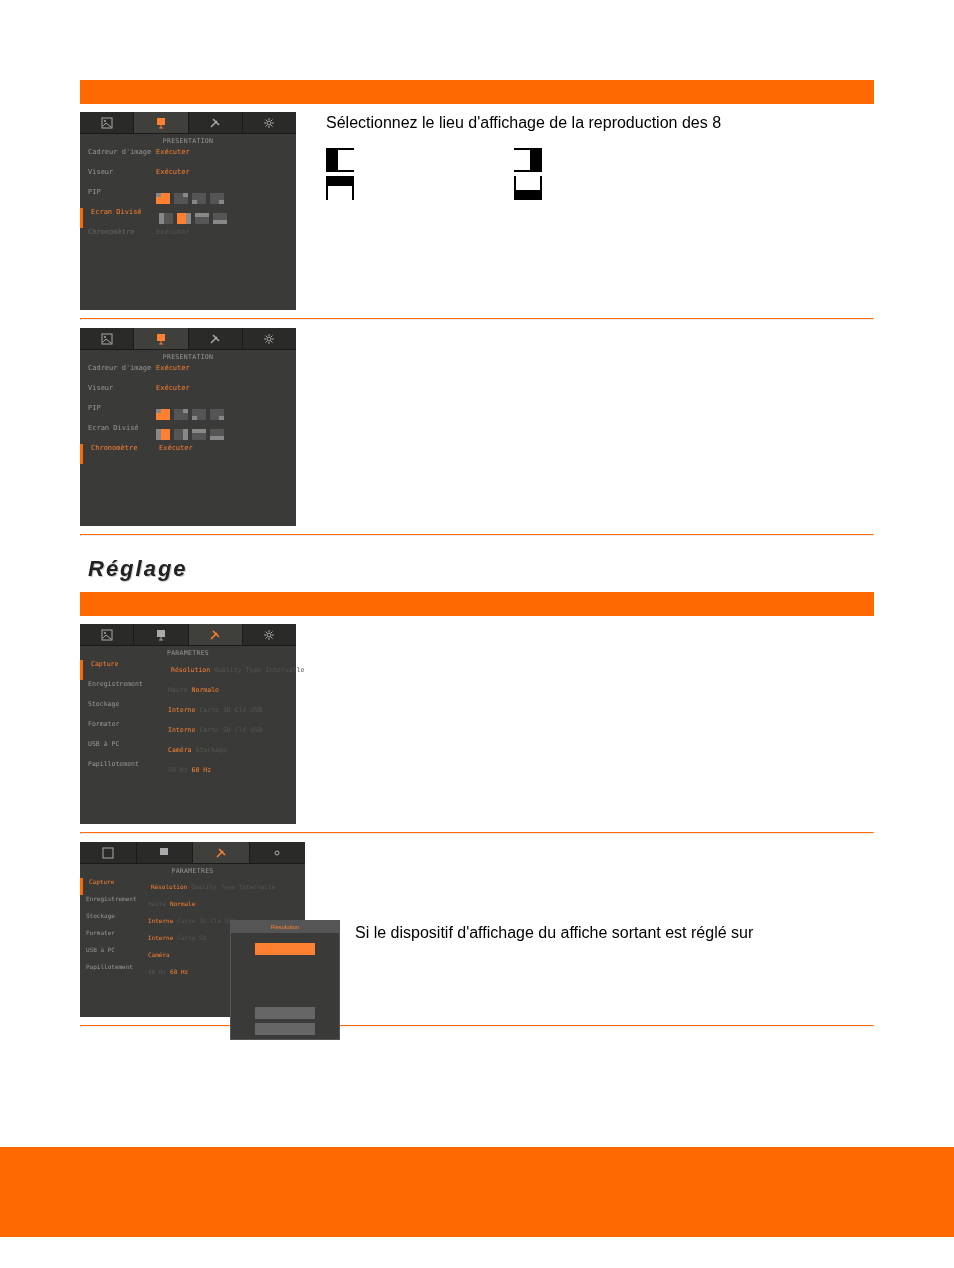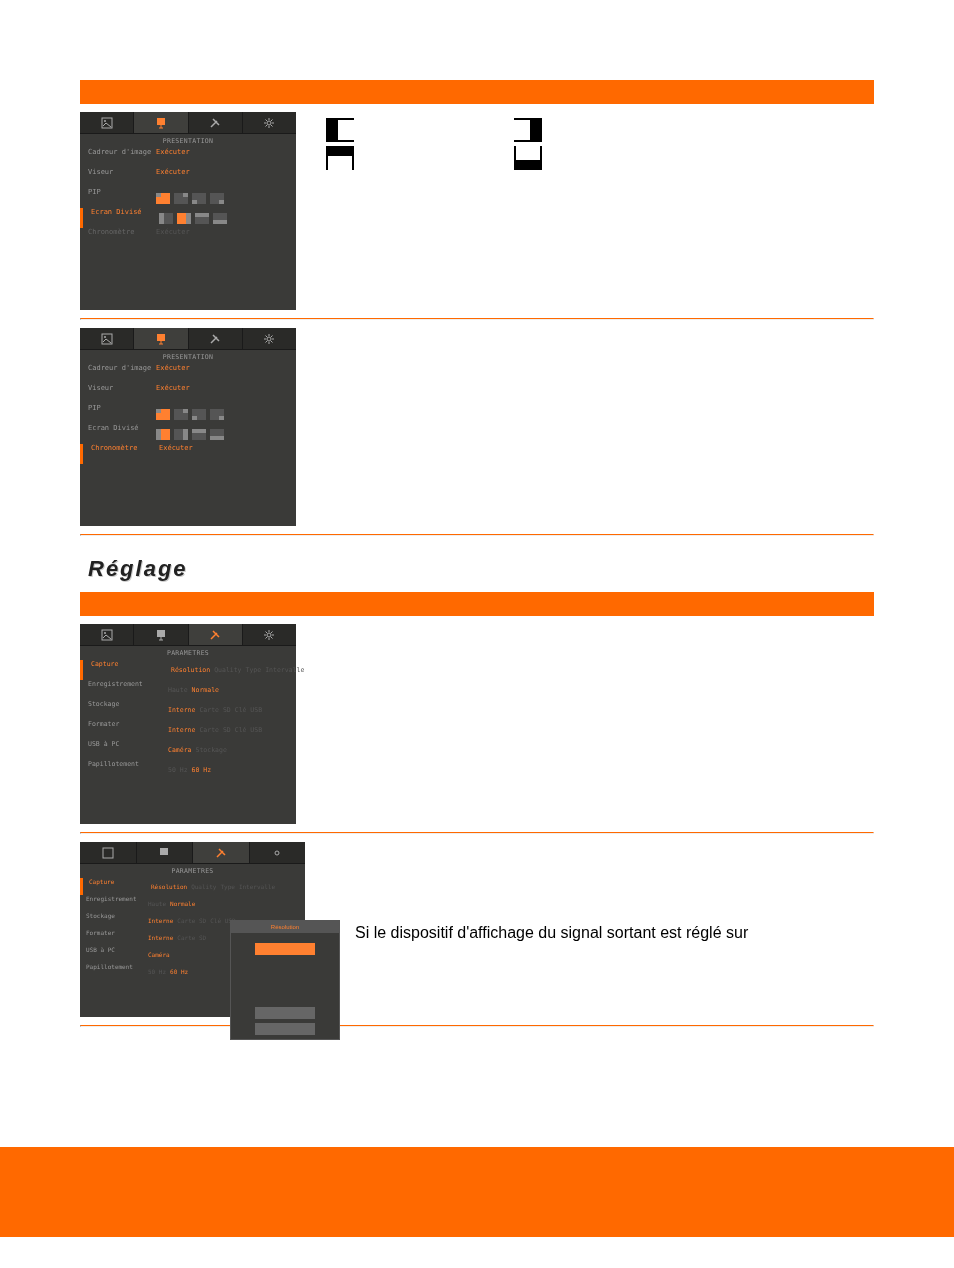--- a/index.html
+++ b/index.html
@@ -125,20 +125,21 @@
             <span class="split b"></span>
           </span>
         </div>
       <div class="mrow">
           <span class="lbl" style="color:#666">Chronomètre</span>
           <span class="opt dim">Exécuter</span>
         </div>
     </div>
 
     <div class="desc">
+      <p>Sélectionnez le lieu d'affichage de la reproduction des 8</p>
       <div class="grid2">
         <div>
           <div class="big-split l"></div>
           <div class="big-split t"></div>
         </div>
         <div>
           <div class="big-split r"></div>
           <div class="big-split b"></div>
         </div>
       </div>
@@ -371,21 +372,21 @@
       <div class="dialog" style="position:absolute;left:150px;top:78px">
         <div class="dtitle">Résolution</div>
         <div class="dbody">
           <div class="dbtn" style="background:#ff8030;margin-top:10px"></div>
         </div>
         <div class="dbtn"></div>
         <div class="dbtn" style="margin-top:0"></div>
       </div>
     </div>
     <div class="rcol" style="padding-top:80px">
-      <p>Si le dispositif d'affichage du signal sortant est réglé sur</p>
+      <p>Si le dispositif d'affichage du affiche sortant est réglé sur</p>
     </div>
   </div>
 
   <hr class="sep">
 
 </div>
 
 <div class="footer"></div>
 
 </body></html>

